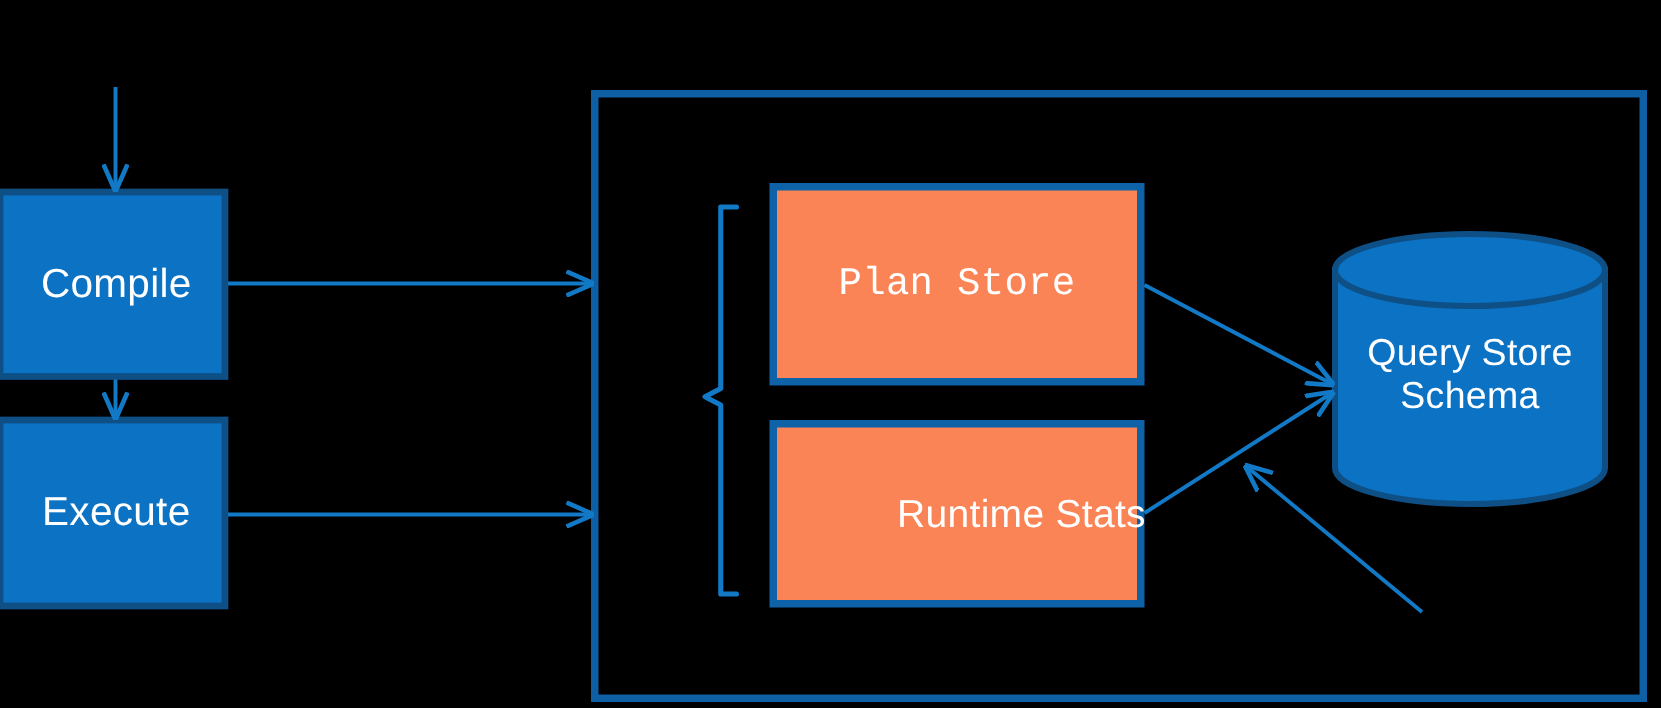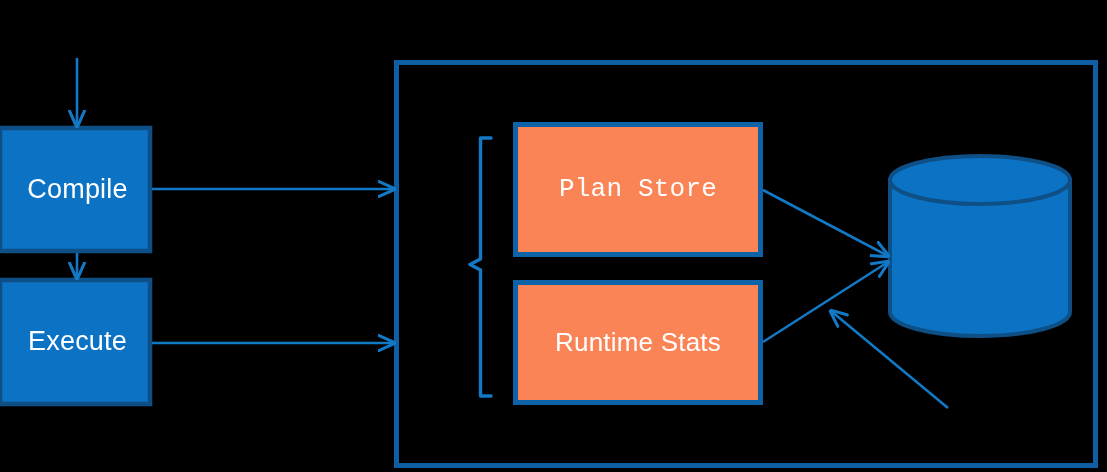--- a/index.html
+++ b/index.html
@@ -32,21 +32,21 @@
     color: #FFFFFF;
     font-family: "Liberation Sans", sans-serif;
     font-weight: 400;
     pointer-events: none;
     line-height: 1.18;
     letter-spacing: 0.2px;
   }
   .lbl-compile  { left: 3px;   top: 126px; width: 149px; height: 127px; font-size: 27px; }
   .lbl-execute  { left: 3px;   top: 278px; width: 149px; height: 128px; font-size: 27px; }
   .lbl-plan     { left: 513px; top: 122px; width: 250px; height: 134px; font-size: 26px; font-family: Liberation Mono, monospace; }
-  .lbl-runtime  { left: 513px; top: 280px; width: 250px; height: 125px; font-size: 26px; }
+  .lbl-runtime  { left: 513px; top: 280px; width: 250px; height: 125px; font-size: 26px; padding-left: 43px; }
   .lbl-schema   { left: 890px; top: 180px; width: 180px; height: 140px; font-size: 25px;
                   flex-direction: column; }
 </style>
 </head>
 <body>
 
 <div id="canvas">
 
   <svg id="diagram-svg" viewBox="0 0 1107 472">
     <defs>
@@ -98,14 +98,18 @@
   </svg>
 
   <div class="node-label lbl-execute">Execute</div>
 
   <div class="node-label lbl-compile">Compile</div>
 
   <div class="node-label lbl-plan">Plan Store</div>
 
   <div class="node-label lbl-runtime">Runtime Stats</div>
 
+  <div class="node-label lbl-schema">
+    <span>Query Store</span>
+    <span>Schema</span>
+  </div>
 
 </div>
 
 </body></html>

